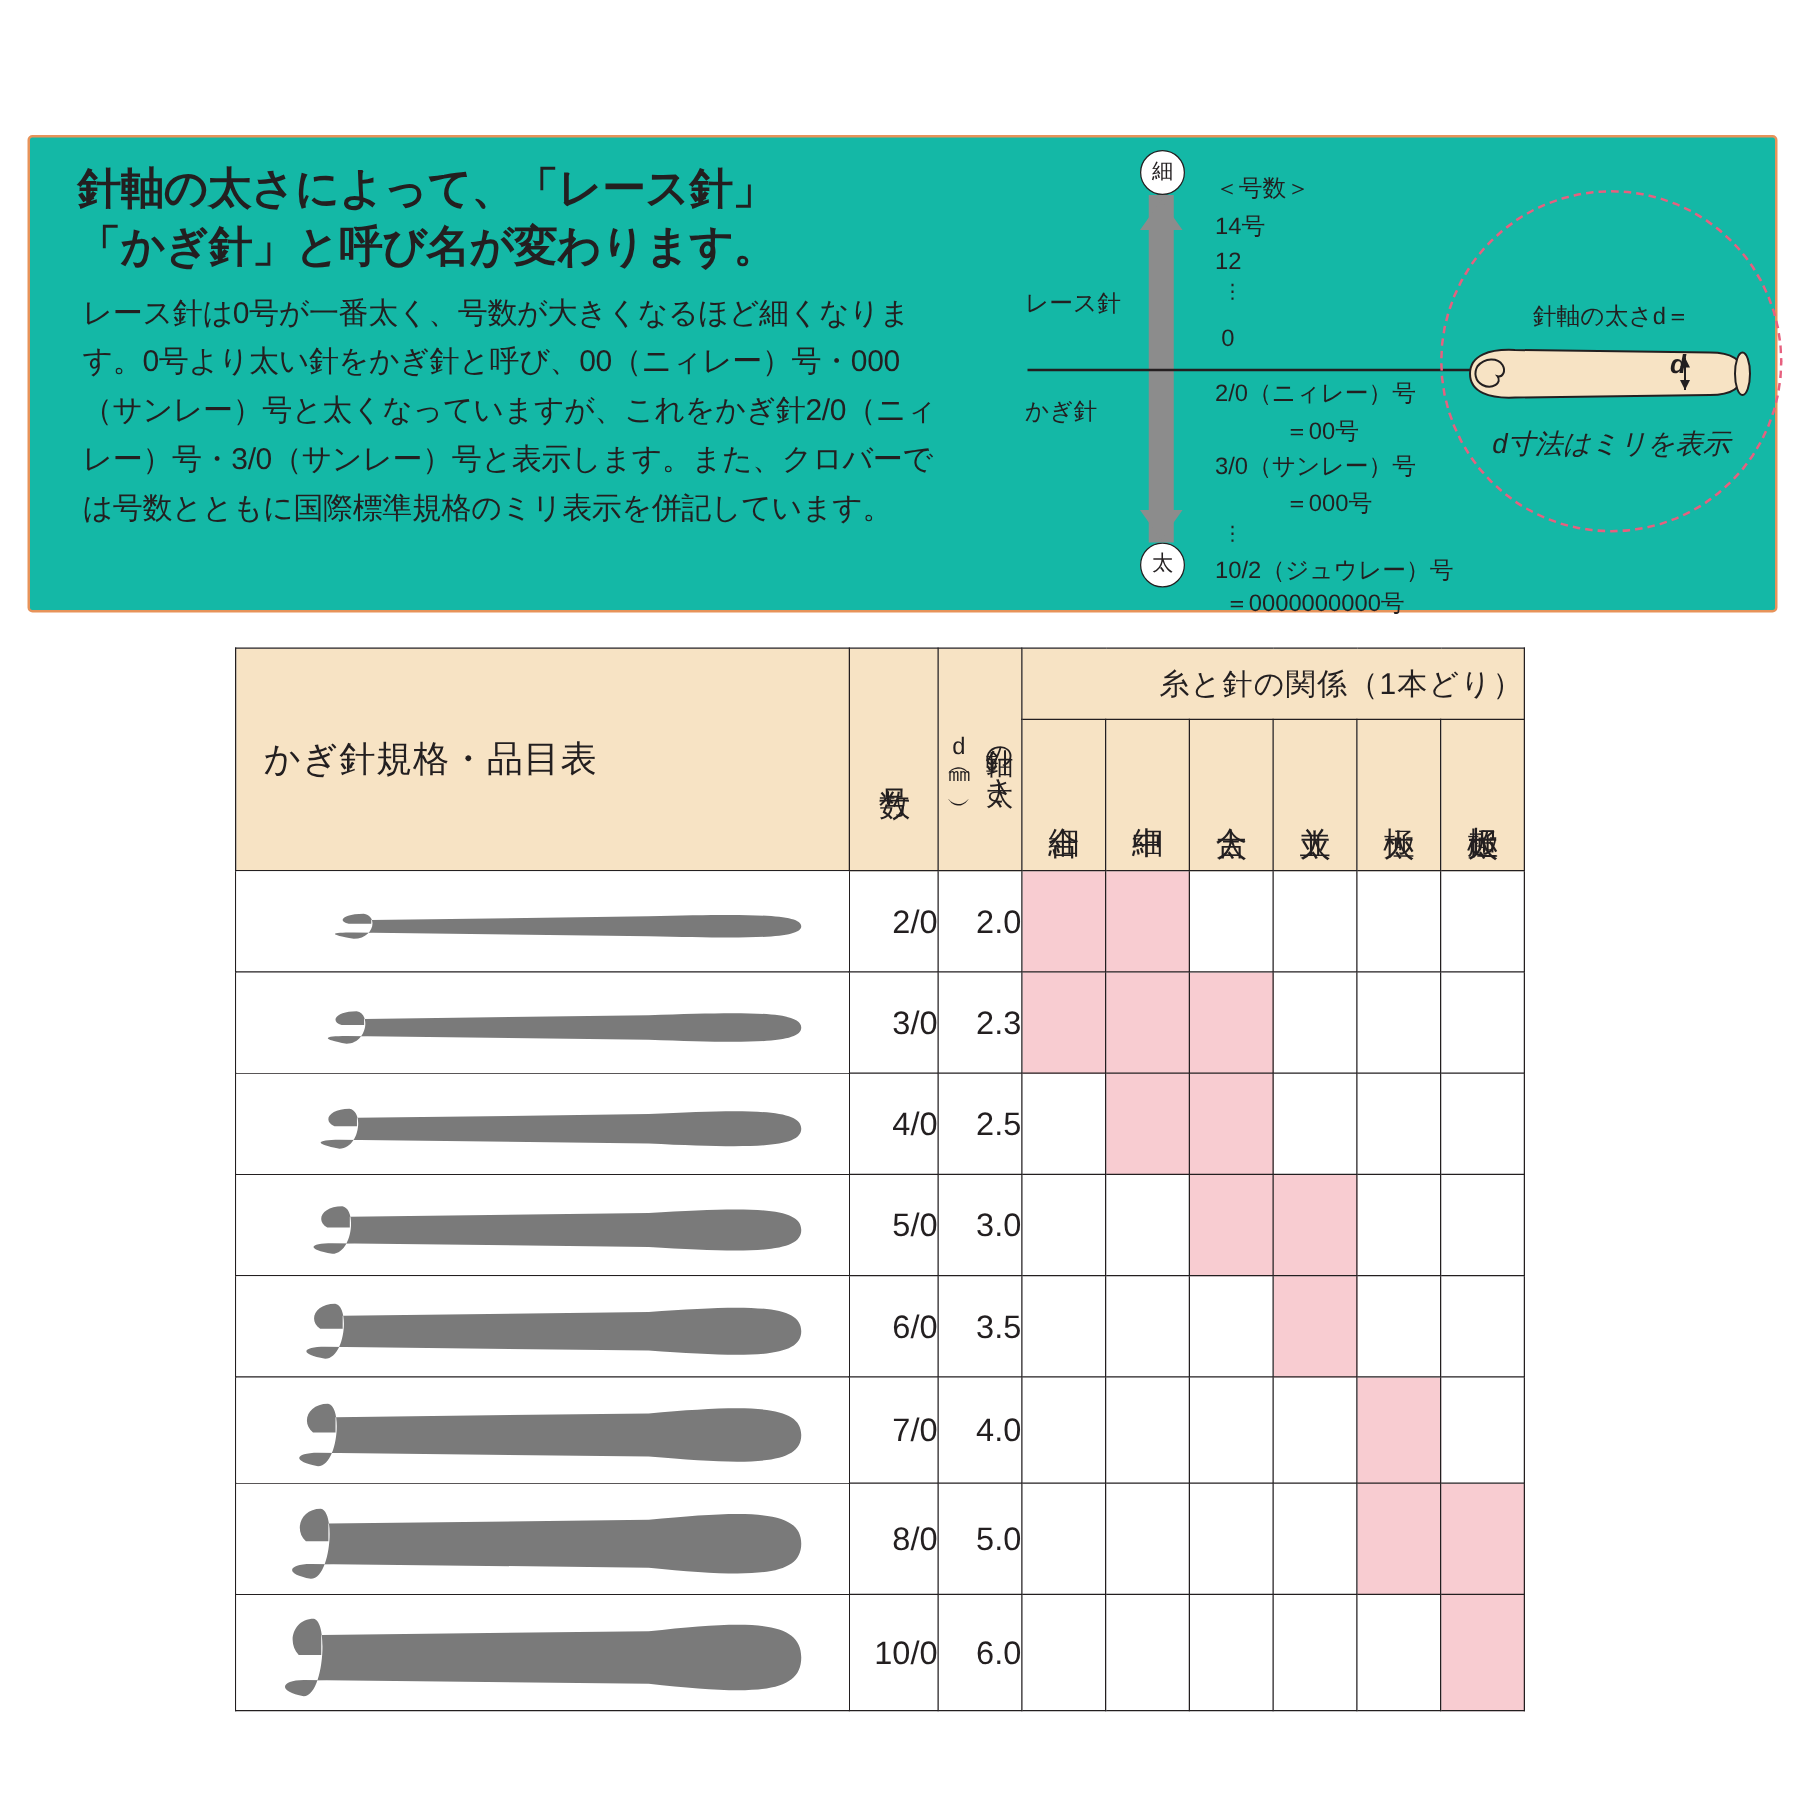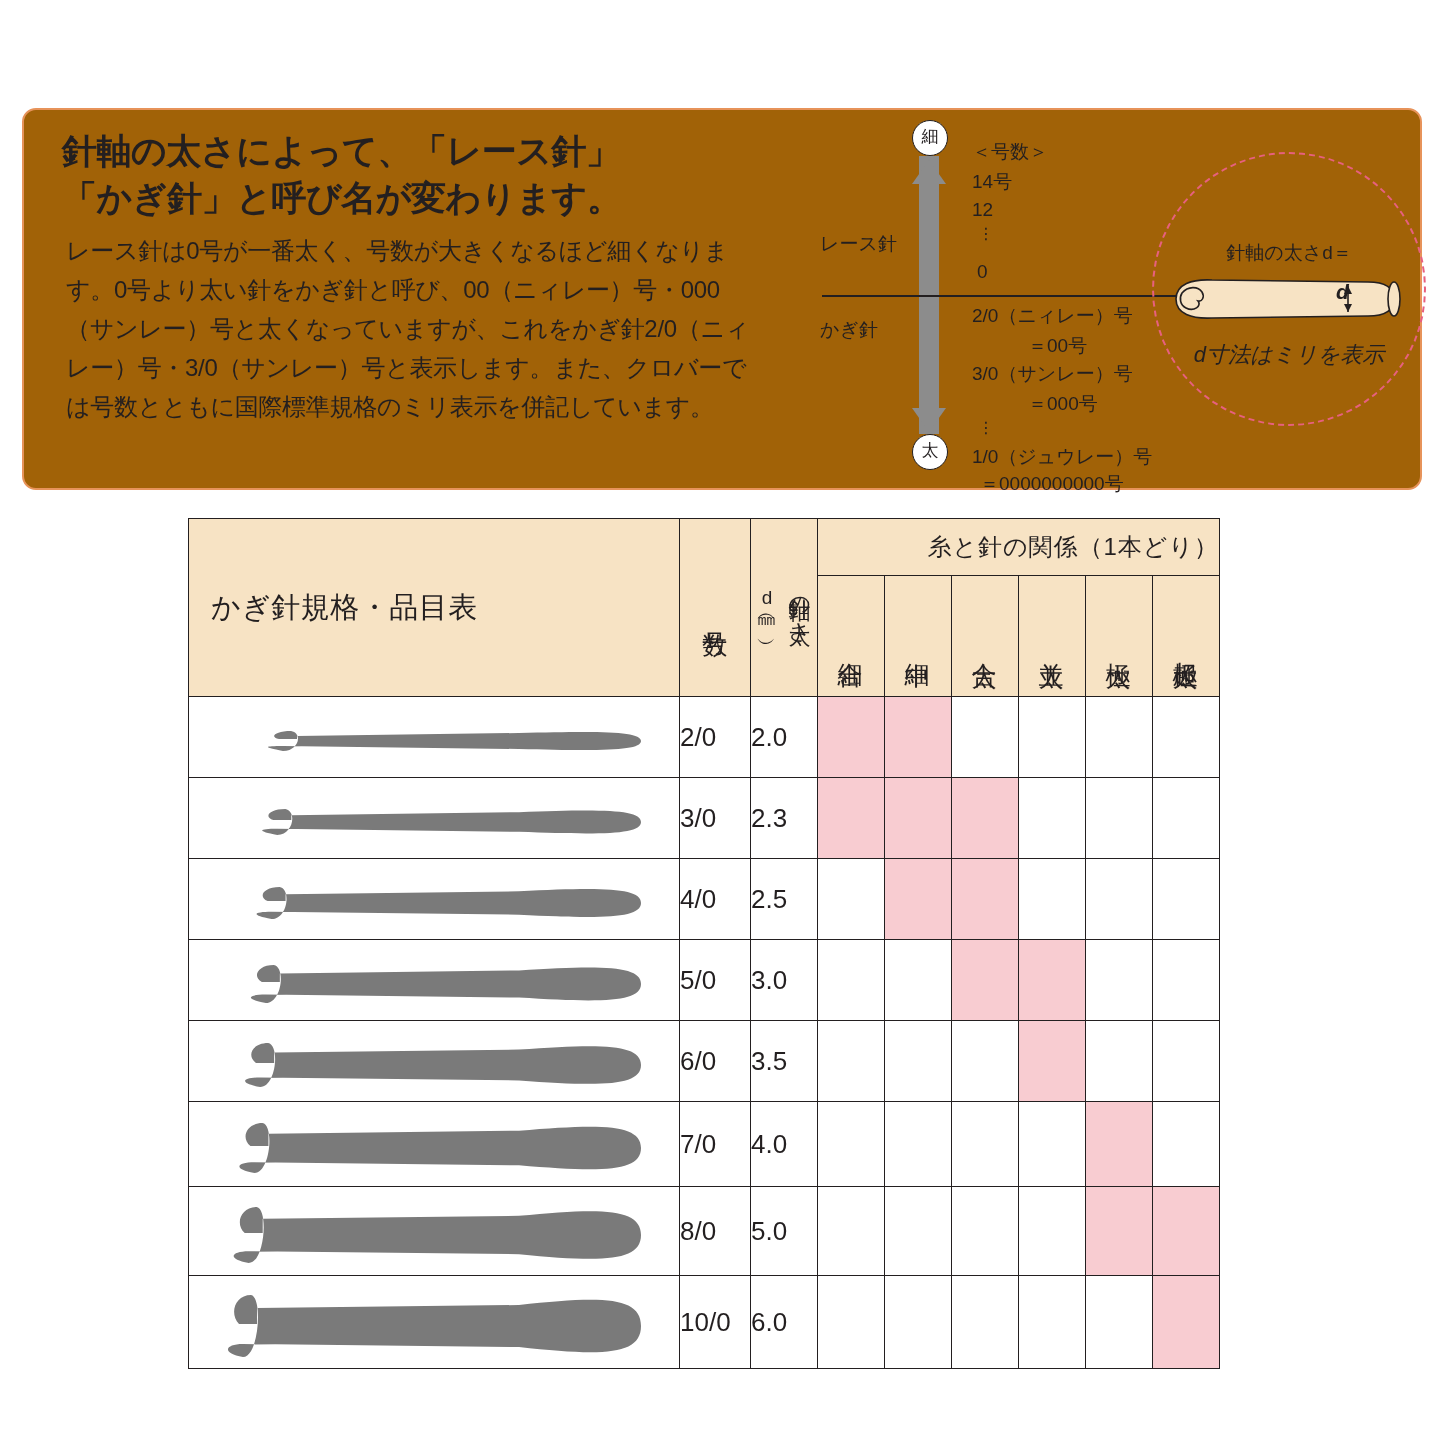--- a/index.html
+++ b/index.html
@@ -17,23 +17,23 @@
   }
 
   
   .info-panel {
     position: absolute;
     left: 22px;
     top: 108px;
     width: 1400px;
     height: 382px;
     border: 2px solid #e7935a;
-    border-radius: 14px;
+    border-radius: 4px;
     box-sizing: border-box;
-    background: #a16207;
+    background: #14b8a6;
   }
 
   .headline {
     position: absolute;
     left: 38px;
     top: 18px;
     width: 660px;
     font-size: 35px;
     line-height: 1.33;
     font-weight: bold;
@@ -229,21 +229,21 @@
   .yarn-col {
     width: 66px;
     font-size: 25px;
     text-align: center;
     height: 120px;
   }
   .yarn-col .vert { font-size: 25px; letter-spacing: 1px; }
 
   .row-num, .row-mm {
     font-size: 26px;
-    text-align: left;
+    text-align: right;
   }
   .needle-cell {
     height: 80px;
     position: relative;
     background: #ffffff;
   }
   .mark {
     background: #f8ccd1;
   }
   .needle-svg {
@@ -273,21 +273,21 @@
     <div class="dia-text lbl-gousuu">＜号数＞</div>
     <div class="dia-text lbl-14">14号</div>
     <div class="dia-text lbl-12">12</div>
     <div class="dia-text lbl-dots1">⋮</div>
     <div class="dia-text lbl-0">0</div>
     <div class="dia-text lbl-20">2/0（ニィレー）号</div>
     <div class="dia-text lbl-00">＝00号</div>
     <div class="dia-text lbl-30">3/0（サンレー）号</div>
     <div class="dia-text lbl-000">＝000号</div>
     <div class="dia-text lbl-dots2">⋮</div>
-    <div class="dia-text lbl-100">1/0（ジュウレー）号</div>
+    <div class="dia-text lbl-100">10/2（ジュウレー）号</div>
     <div class="dia-text lbl-00000">＝0000000000号</div>
   </div>
 
   <div class="detail">
     <div class="detail-top">針軸の太さd＝</div>
     <svg class="hook-shape" viewBox="0 0 234 46">
       <path d="M4 23 C4 8, 20 3, 40 4 L196 6 C214 6, 222 12, 222 23 C222 34, 214 40, 196 40 L40 42 C20 43, 4 38, 4 23 Z" fill="#f7e3c4" stroke="#231f20" stroke-width="1.6"></path>
       <path d="M10 17 C16 10, 26 10, 30 16 C33 21, 30 26, 26 25 C30 30, 22 36, 14 32 C8 29, 7 22, 10 17 Z" fill="#f7e3c4" stroke="#231f20" stroke-width="1.6"></path>
       <ellipse cx="222" cy="23" rx="6" ry="17" fill="#f7e3c4" stroke="#231f20" stroke-width="1.6"></ellipse>
       <line x1="176" y1="10" x2="176" y2="36" stroke="#231f20" stroke-width="1.6"></line>

